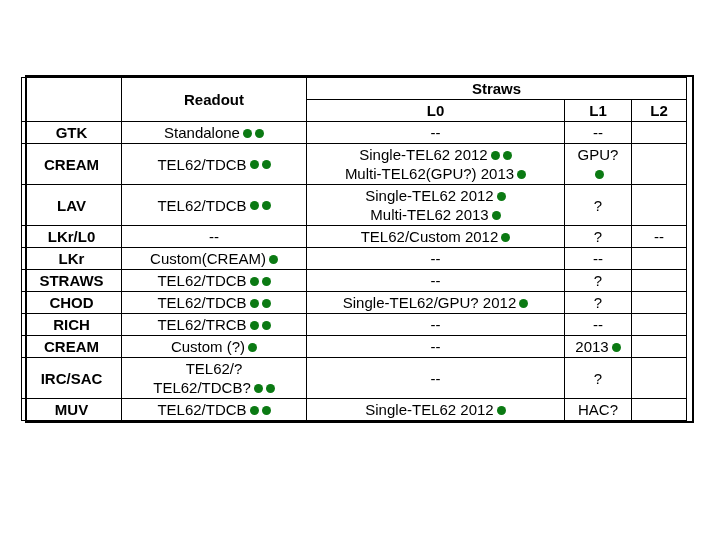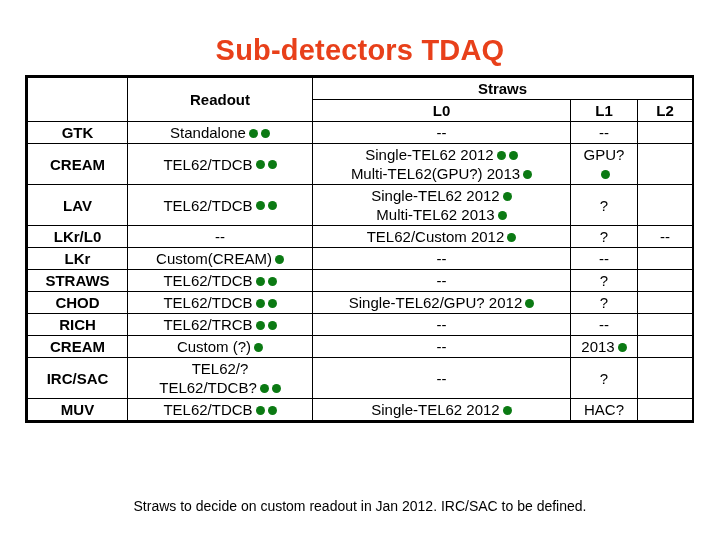--- a/index.html
+++ b/index.html
@@ -26,21 +26,21 @@
     text-align: center;
     color: #E8401A;
     font-size: 29px;
     font-weight: bold;
     letter-spacing: 0.2px;
     line-height: 34px;
     white-space: nowrap;
   }
   .tbl-wrap {
     position: absolute;
-    left: 27px;
+    left: 21px;
     top: 77px;
     width: 665px;
   }
   table.tdaq {
     border-collapse: collapse;
     table-layout: fixed;
     width: 665px;
     background: #ffffff;
   }
   table.tdaq td {
@@ -110,21 +110,20 @@
     border: 2px solid #000000;
     box-sizing: border-box;
     pointer-events: none;
   }
 </style>
 </head>
 <body>
 
 <div class="slide">
 
-  <div class="title">Sub-detectors TDAQ</div>
 
   <div class="tbl-wrap">
     <table class="tdaq">
       <colgroup>
         <col class="c0">
           <col class="c1">
           <col class="c2">
           <col class="c3">
           <col class="c4">
       </colgroup>
@@ -307,15 +306,14 @@
             <td>
               <span class="cellline">&nbsp;</span>
             </td>
           </tr>
         </tbody>
     </table>
   </div>
 
   <div class="tbl-outer" style="top: 75px; left: 25px; width: 669px; height: 348px;"></div>
 
-  <div class="caption">Straws to decide on custom readout in Jan 2012. IRC/SAC to be defined.</div>
 
 </div>
 
 </body></html>

